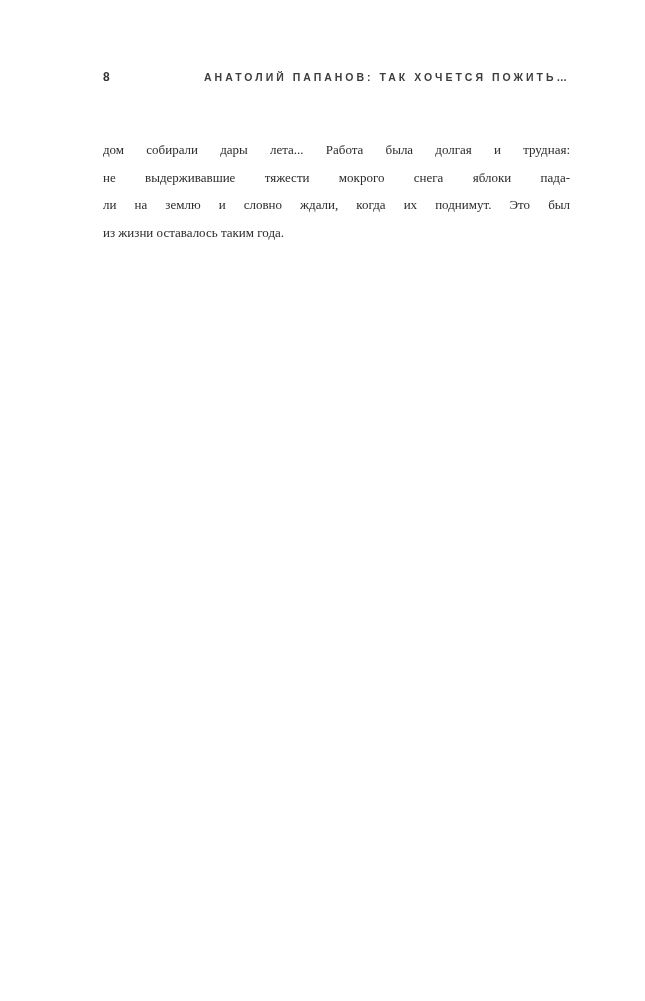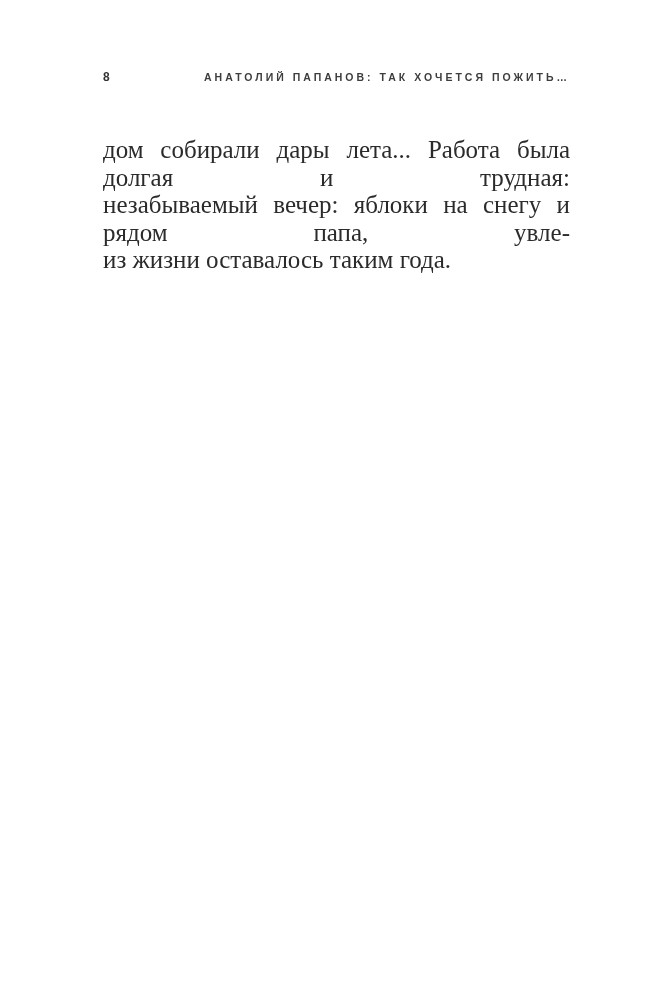--- a/index.html
+++ b/index.html
@@ -41,21 +41,21 @@
     font-weight: 700;
     letter-spacing: 3px;
     color: #3d3d3d;
     white-space: nowrap;
   }
   .body-text {
     position: absolute;
     left: 103px;
     width: 467px;
     top: 136px;
-    font-size: 25px;
+    font-size: 13px;
     line-height: 27.5px;
     color: #2b2b2b;
   }
   .text-line {
     text-align: justify;
     text-align-last: justify;
     white-space: normal;
   }
   .text-line.last {
     text-align-last: left;
@@ -66,17 +66,18 @@
 
 <div class="page">
 
   <div class="running-header">
     <span class="page-number">8</span>
     <span class="running-title">АНАТОЛИЙ ПАПАНОВ: ТАК ХОЧЕТСЯ ПОЖИТЬ…</span>
   </div>
 
   <div class="body-text">
     <div class="text-line">дом собирали дары лета... Работа была долгая и трудная:</div>
-    <div class="text-line">незабываемый вечер: яблоки на снегу и рядом папа, увле-</div>
+    <div class="text-line">не выдерживавшие тяжести мокрого снега яблоки пада-</div>
+    <div class="text-line">ли на землю и словно ждали, когда их поднимут. Это был</div>
     <div class="text-line last">из жизни оставалось таким года.</div>
   </div>
 
 </div>
 
 </body></html>

